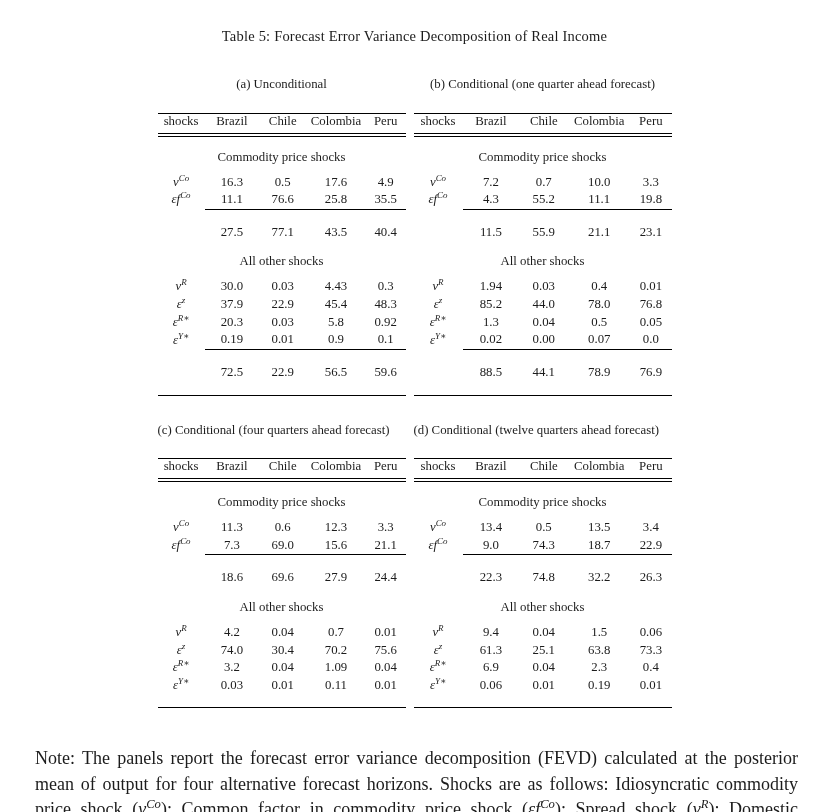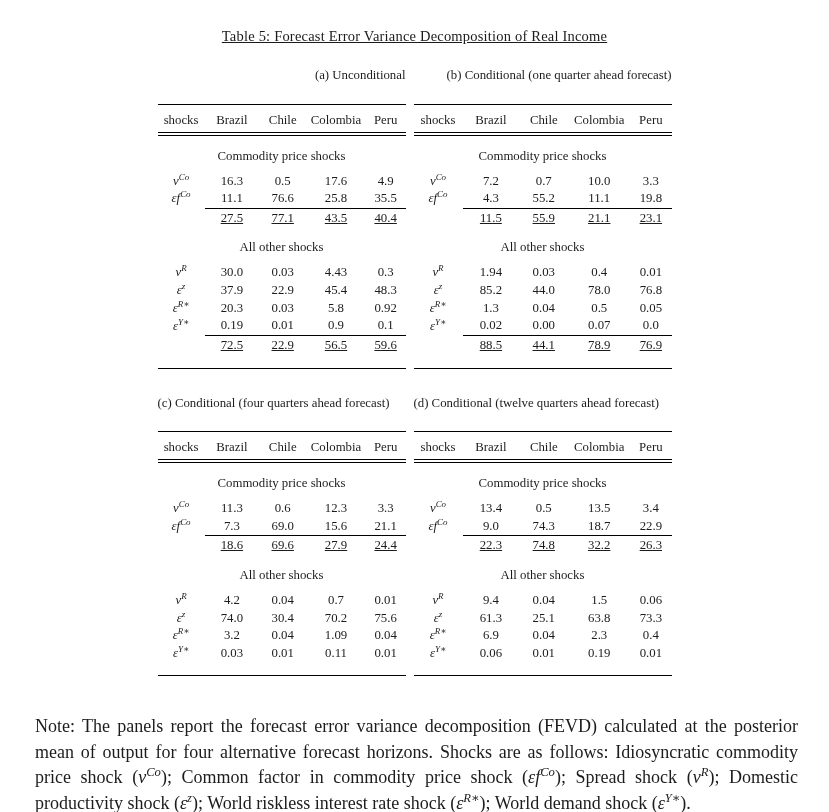--- a/index.html
+++ b/index.html
@@ -9,51 +9,50 @@
     overflow: hidden;
     font-family: "Liberation Serif", "DejaVu Serif", serif;
     color: #1c1c1c;
   }
   .page { width: 829px; height: 812px; position: relative; }
   .title {
     padding-top: 28px;
     text-align: center;
     font-size: 14.5px;
     letter-spacing: 0.2px;
-    text-decoration: underline;
   }
   .content { width: 514px; margin: 22px auto 0 auto; }
   .panels-row {
     display: grid;
     grid-template-columns: 248px 258px;
     column-gap: 8px;
   }
   .panels-row.second { margin-top: 26px; }
   .caption {
     font-size: 12.8px;
     margin-bottom: 20px;
     line-height: 1.3;
   }
-  .panels-row.first .caption { text-align: right; white-space: nowrap; }
+  .panels-row.first .caption { text-align: center; white-space: nowrap; margin-top: 9px; }
   .panels-row.second .caption { text-align: justify; }
   table.fevd {
     width: 100%;
     border-collapse: collapse;
     border-top: 1.5px solid #000;
     border-bottom: 1.5px solid #000;
     font-size: 12.8px;
   }
   table.fevd th {
     font-weight: normal;
-    padding: 8px 0 4px 0;
+    padding: 0 0 4px 0;
     border-bottom: 4px double #000;
   }
   td.section-header { text-align: center; padding: 13px 0 9px 0; }
   td.label-cell, td.value-cell { text-align: center; padding: 1px 0; line-height: 1.22; }
-  td.value-cell.total { border-top: 1px solid #000; padding-top: 2px; text-decoration: underline; }
+  td.value-cell.total { border-top: 1px solid #000; padding-top: 15px; }
   tr.spacer-row td { height: 11px; }
   .math .mi { font-style: italic; }
   .math sup { font-size: 0.7em; font-style: italic; line-height: 0; }
   .note {
     margin: 38px 31px 0 35px;
     font-size: 18px;
     line-height: 1.42;
     text-align: justify;
   }
 </style>

